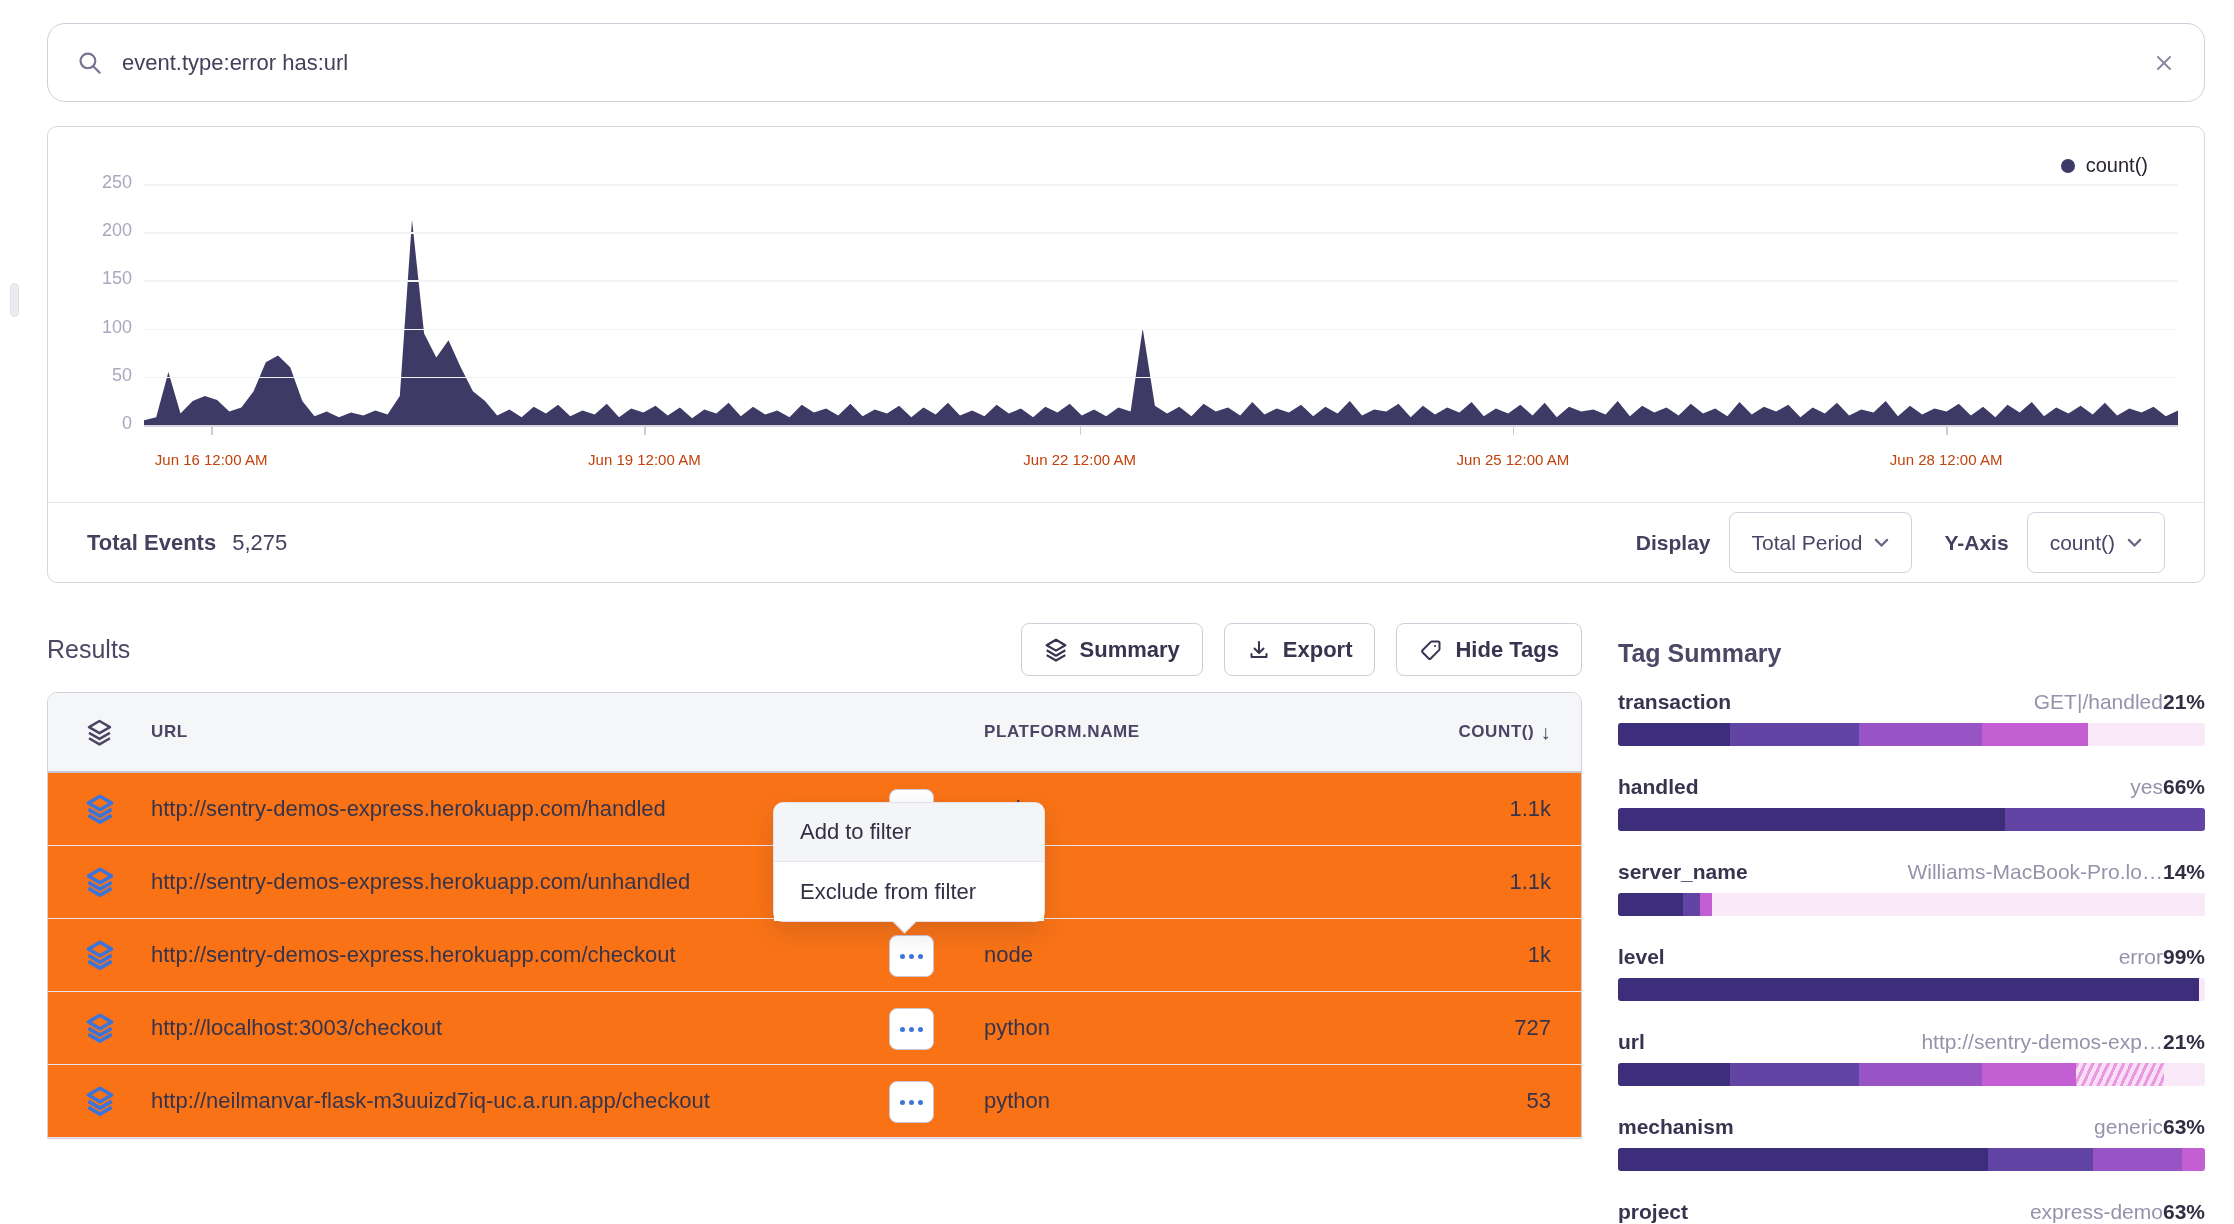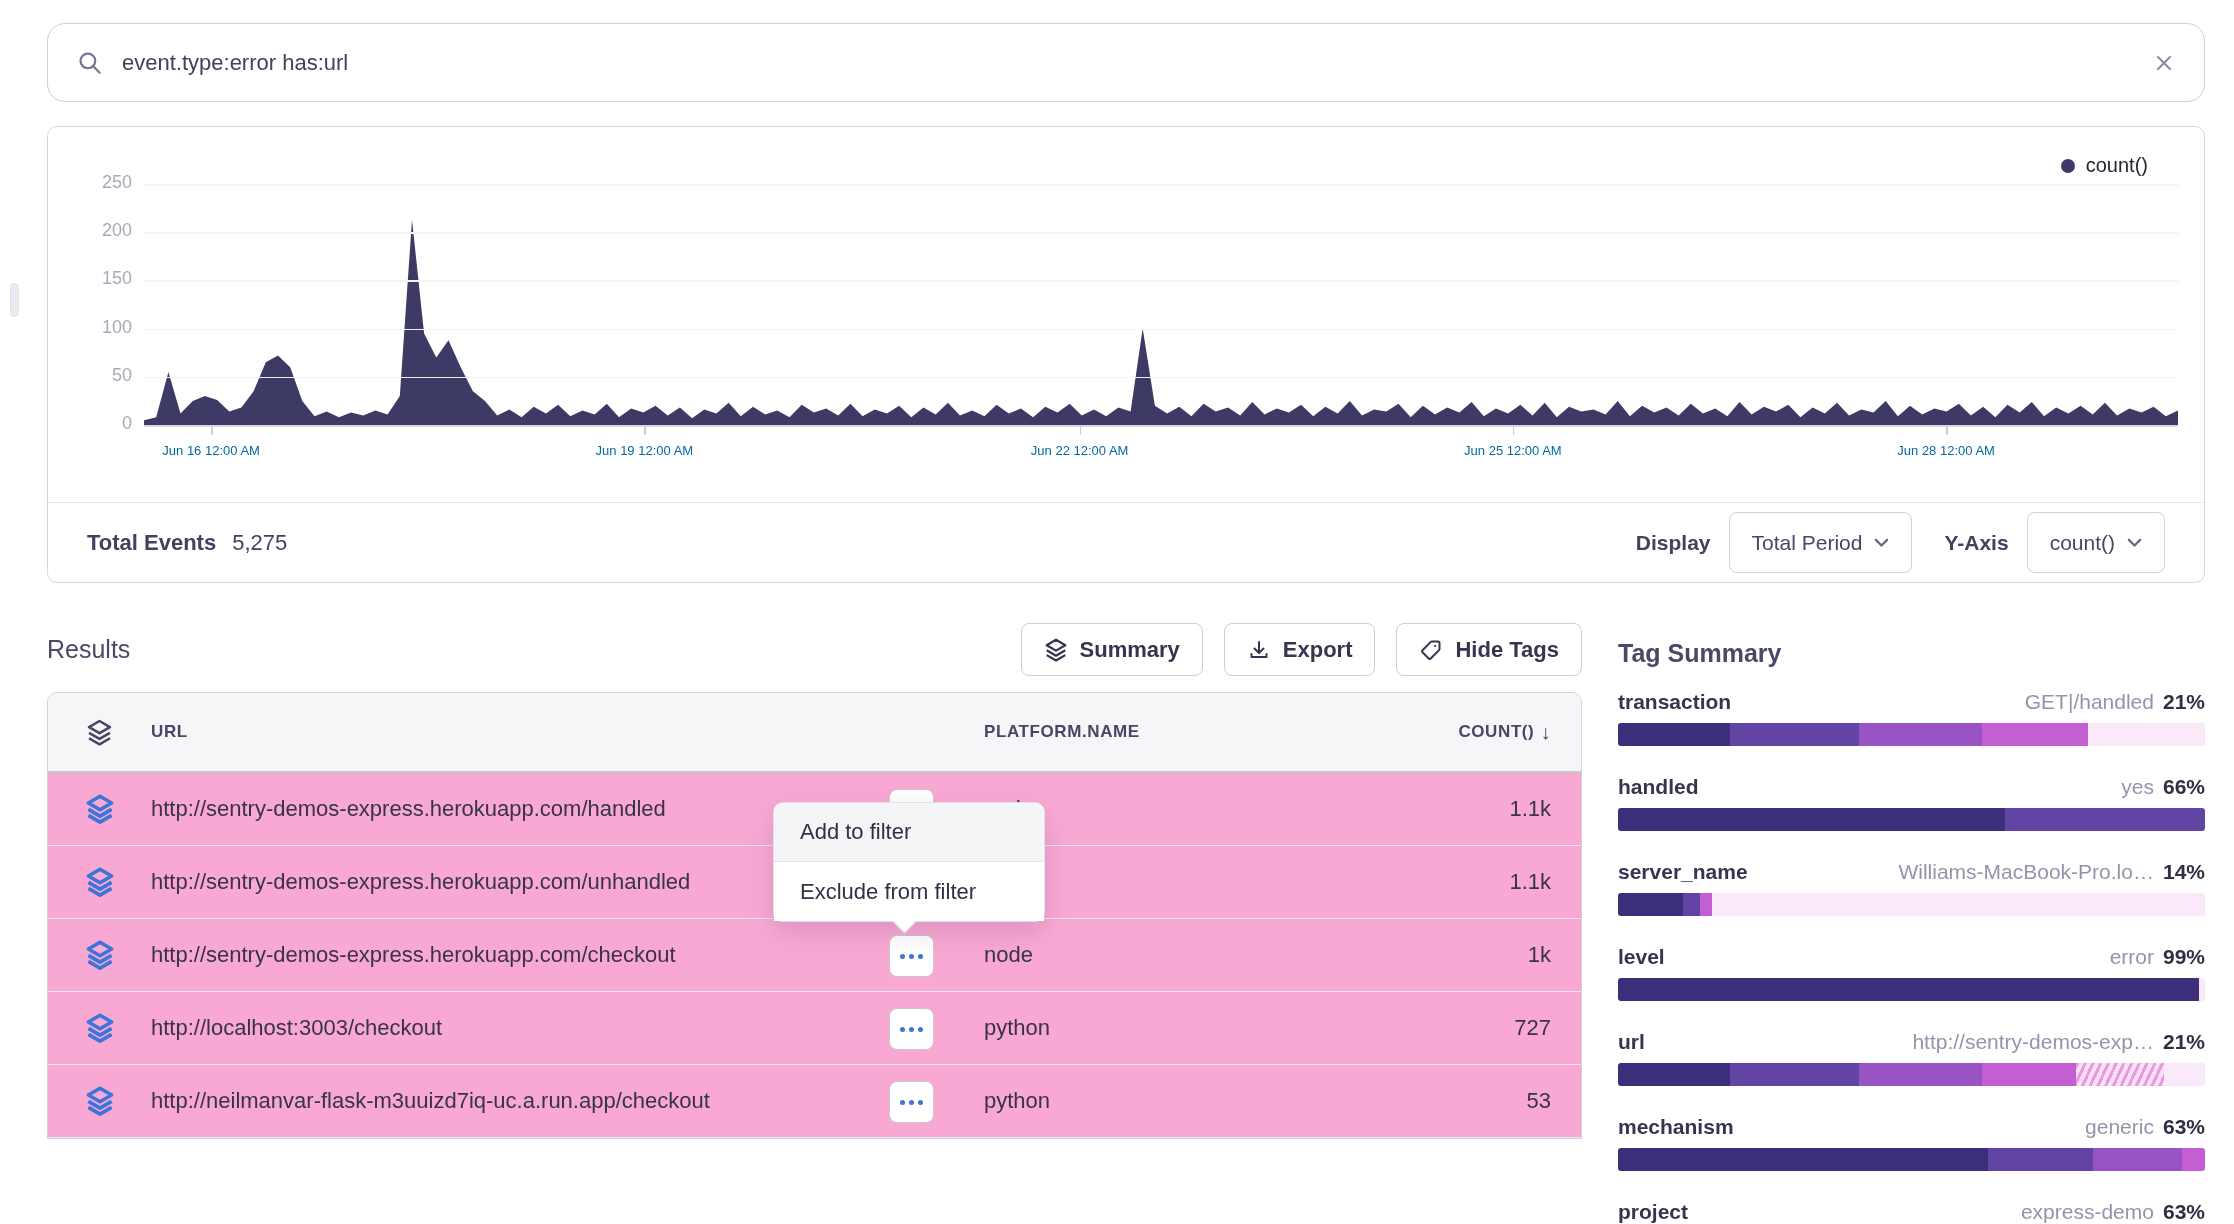--- a/index.html
+++ b/index.html
@@ -25,21 +25,21 @@
   .legend { position:absolute; top:27px; right:56px; display:flex; align-items:center; gap:11px; }
   .legend .dot { width:14px; height:14px; border-radius:50%; background:#3E3A66; }
   .legend .lbl { font-size:20px; color:#2B2233; }
 
   .ylabs { position:absolute; left:0; top:0; width:84px; height:340px; }
   .ylab { position:absolute; right:0; font-size:18px; color:#ADA6BE; width:84px; text-align:right; }
   .plot { position:absolute; left:96px; top:0; width:2034px; height:345px; }
   .gridline { position:absolute; left:0; width:100%; height:1.5px; background:#F1F5F3; }
   .gridline.zero { height:2px; background:#D9D5DF; }
   .plot svg.series { position:absolute; left:0; top:0; }
-  .xlab { position:absolute; top:316px; transform:translateX(-50%); font-size:13px; color:#0369a1; white-space:nowrap; }
+  .xlab { position:absolute; top:324px; transform:translateX(-50%); font-size:15px; color:#c2410c; white-space:nowrap; }
   .xtick { position:absolute; top:300px; width:1.5px; height:8px; background:#CFCAD8; }
 
   .chart-footer { position:absolute; left:0; right:0; bottom:0; height:80px; border-top:1.5px solid #E8E4EE;
                   display:flex; align-items:center; padding:0 39px; }
   .tot-label { font-size:22px; font-weight:bold; color:#46405F; }
   .tot-value { font-size:22px; color:#46405F; margin-left:16px; }
   .footer-right { margin-left:auto; display:flex; align-items:center; gap:18px; }
   .ctl-label { font-size:21px; font-weight:bold; color:#46405F; }
   .dd-btn { height:61px; padding:0 22px; border:1.5px solid #D4CEDC; border-radius:8px; background:#fff;
             display:flex; align-items:center; gap:12px; font-size:21px; color:#4B4465; cursor:pointer;
@@ -52,21 +52,21 @@
   .tbl-btn { height:53px; padding:0 22px; margin-left:21px; border:1.5px solid #D2CCDA; border-radius:8px;
              background:#fff; display:flex; align-items:center; gap:12px; font-size:22px; font-weight:bold;
              color:#3A3350; cursor:pointer; font-family:inherit; }
 
   
   .rtable { position:absolute; left:47px; top:692px; width:1535px; border:1.5px solid #D4CFDC;
             border-radius:10px 10px 0 0; background:#fff; overflow:hidden; }
   .thead { height:80px; background:#F4F6F7; border-bottom:2px solid #C8C4D1; display:flex; align-items:center;
            font-size:17px; font-weight:bold; letter-spacing:0.6px; color:#4B4465; }
   .trow { position:relative; height:73px; display:flex; align-items:center; border-bottom:1.5px solid #E9E6EF;
-          background:#f9a8d4; font-size:22px; color:#37334A; }
+          background:#f97316; font-size:22px; color:#37334A; }
   .cell-icon { flex:0 0 103px; display:flex; justify-content:center; }
   .cell-url { flex:0 0 833px; white-space:nowrap; overflow:hidden; }
   .cell-platform { flex:1 1 auto; white-space:nowrap; }
   .cell-count { flex:0 0 170px; text-align:right; padding-right:30px; }
   .thead .cell-count { display:flex; justify-content:flex-end; align-items:center; gap:6px; }
   .sort-arrow { font-size:20px; font-weight:bold; color:#4B4465; }
 
   .menu-btn { position:absolute; left:841px; top:16px; width:45px; height:42px; border:1.5px solid #CBC5D4;
               border-radius:8px; background:#fff; display:flex; align-items:center; justify-content:center;
               gap:4px; cursor:pointer; }
@@ -83,21 +83,21 @@
   .caret { position:absolute; bottom:-9px; left:122px; width:17px; height:17px; background:#fff;
            border-right:1.5px solid #DCD8E3; border-bottom:1.5px solid #DCD8E3; transform:rotate(45deg); }
 
   
   .tag-summary { position:absolute; left:1618px; top:639px; width:587px; }
   .ts-title { font-size:25px; font-weight:bold; color:#4D4766; margin-bottom:22px; }
   .tag { margin-bottom:29px; }
   .tag-head { display:flex; justify-content:space-between; align-items:baseline; margin-bottom:9px; }
   .tag-name { font-size:21px; font-weight:bold; color:#3A3350; }
   .tag-val { font-size:21px; color:#9991AB; white-space:nowrap; }
-  .tag-val b { color:#322E44; margin-left:9px; }
+  .tag-val b { color:#322E44; }
   .tag-bar { height:23px; border-radius:3px; overflow:hidden; display:flex; cursor:pointer; background:#FAE9F8; }
   .tag-bar span { height:100%; }
 </style>
 </head>
 <body>
 
 <div class="page">
 
   <div class="left-handle"></div>
 

